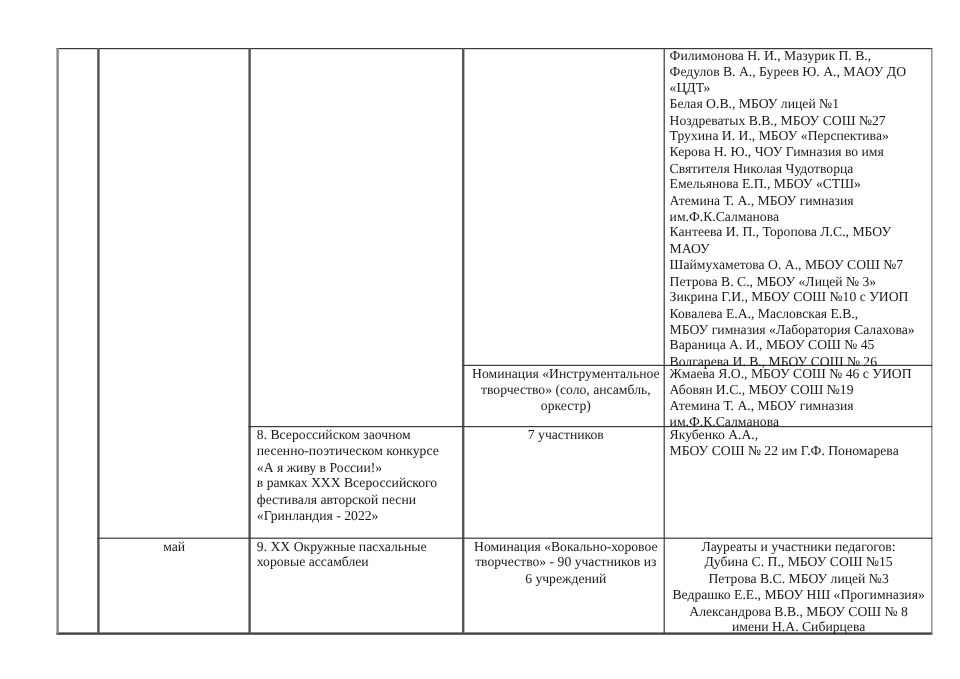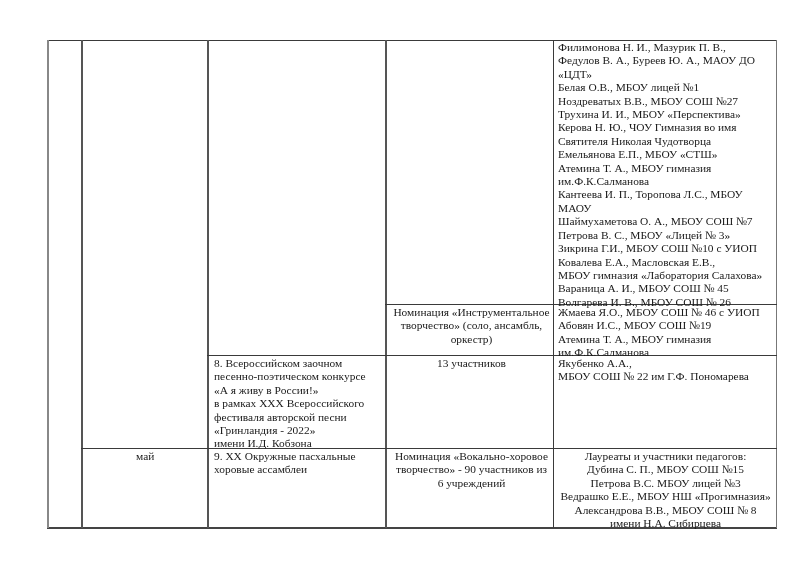--- a/index.html
+++ b/index.html
@@ -92,24 +92,23 @@
       <span class="line">им.Ф.К.Салманова</span>
     </div>
 
     <div class="cell" style="left:209px; top:356px; width:176px;">
       <span class="line">8.  Всероссийском заочном</span>
       <span class="line">песенно-поэтическом конкурсе</span>
       <span class="line">«А я живу в России!»</span>
       <span class="line">в рамках XXX Всероссийского</span>
       <span class="line">фестиваля авторской песни</span>
       <span class="line">«Гринландия - 2022»</span>
-      <span class="line">имени И.Д. Кобзона</span>
     </div>
     <div class="cell center" style="left:386px; top:356px; width:167px;">
-      <span class="line">13 участников</span>
+      <span class="line">7 участников</span>
     </div>
     <div class="cell" style="left:553px; top:356px; width:200px;">
       <span class="line">Якубенко А.А.,</span>
       <span class="line">МБОУ СОШ № 22 им Г.Ф. Пономарева</span>
     </div>
 
     <div class="cell" style="left:83px; top:449px; width:124px;margin-left:48px;">
       <span class="line">май</span>
     </div>
     <div class="cell" style="left:209px; top:449px; width:176px;">

